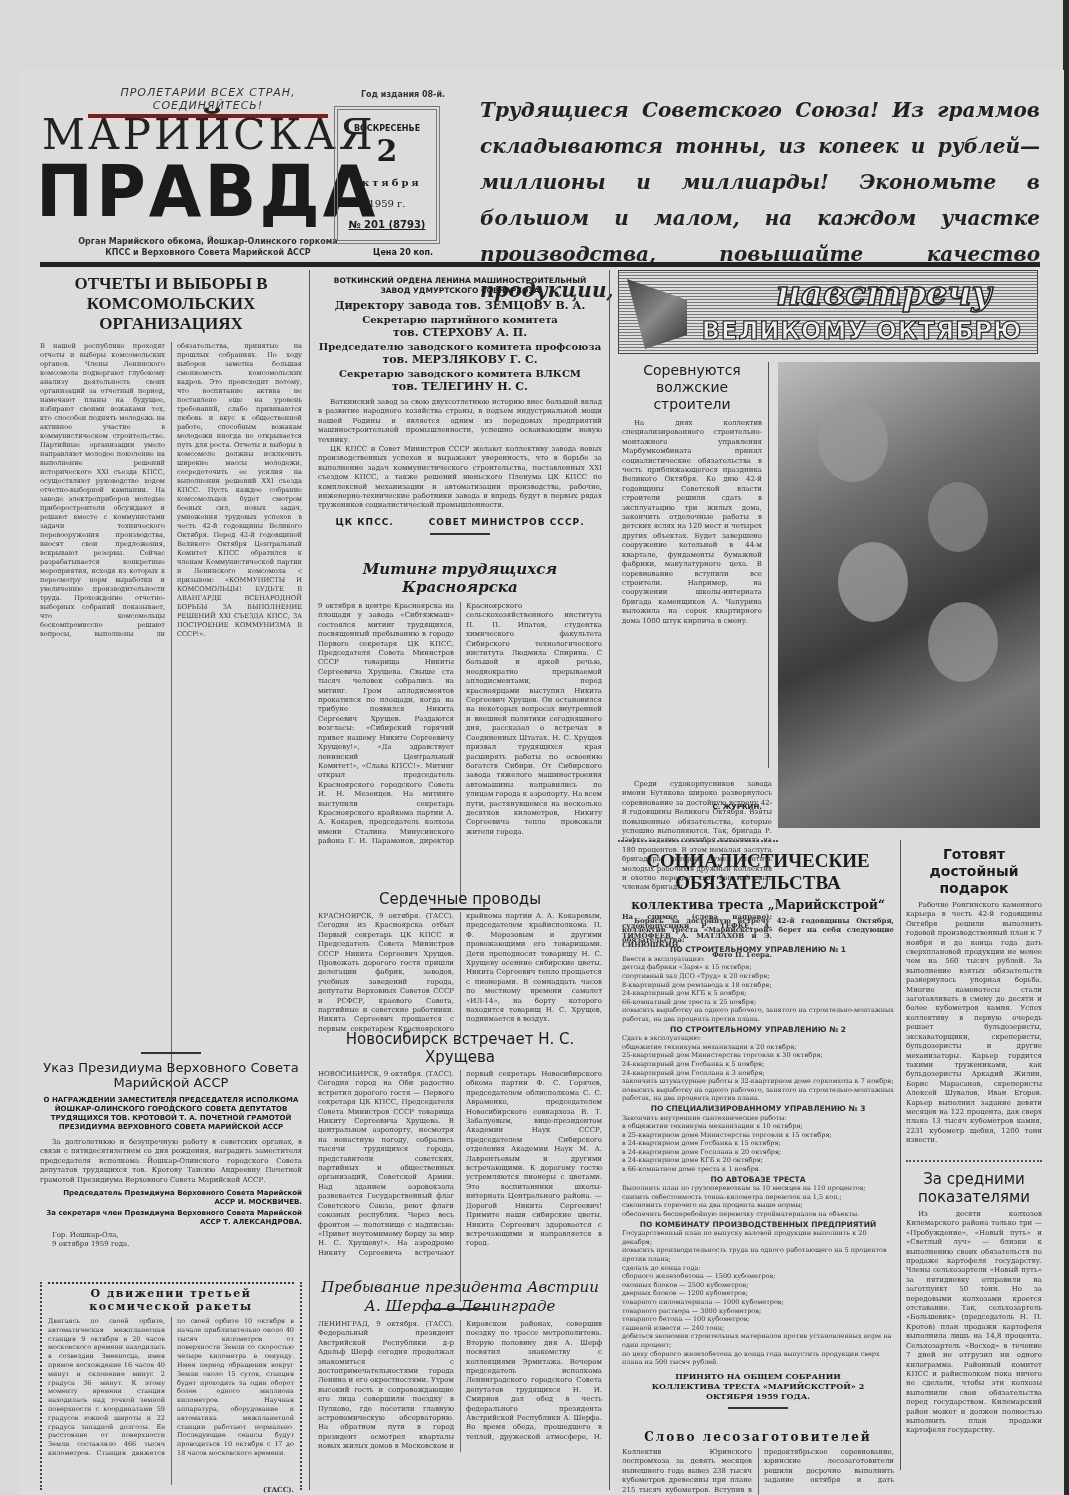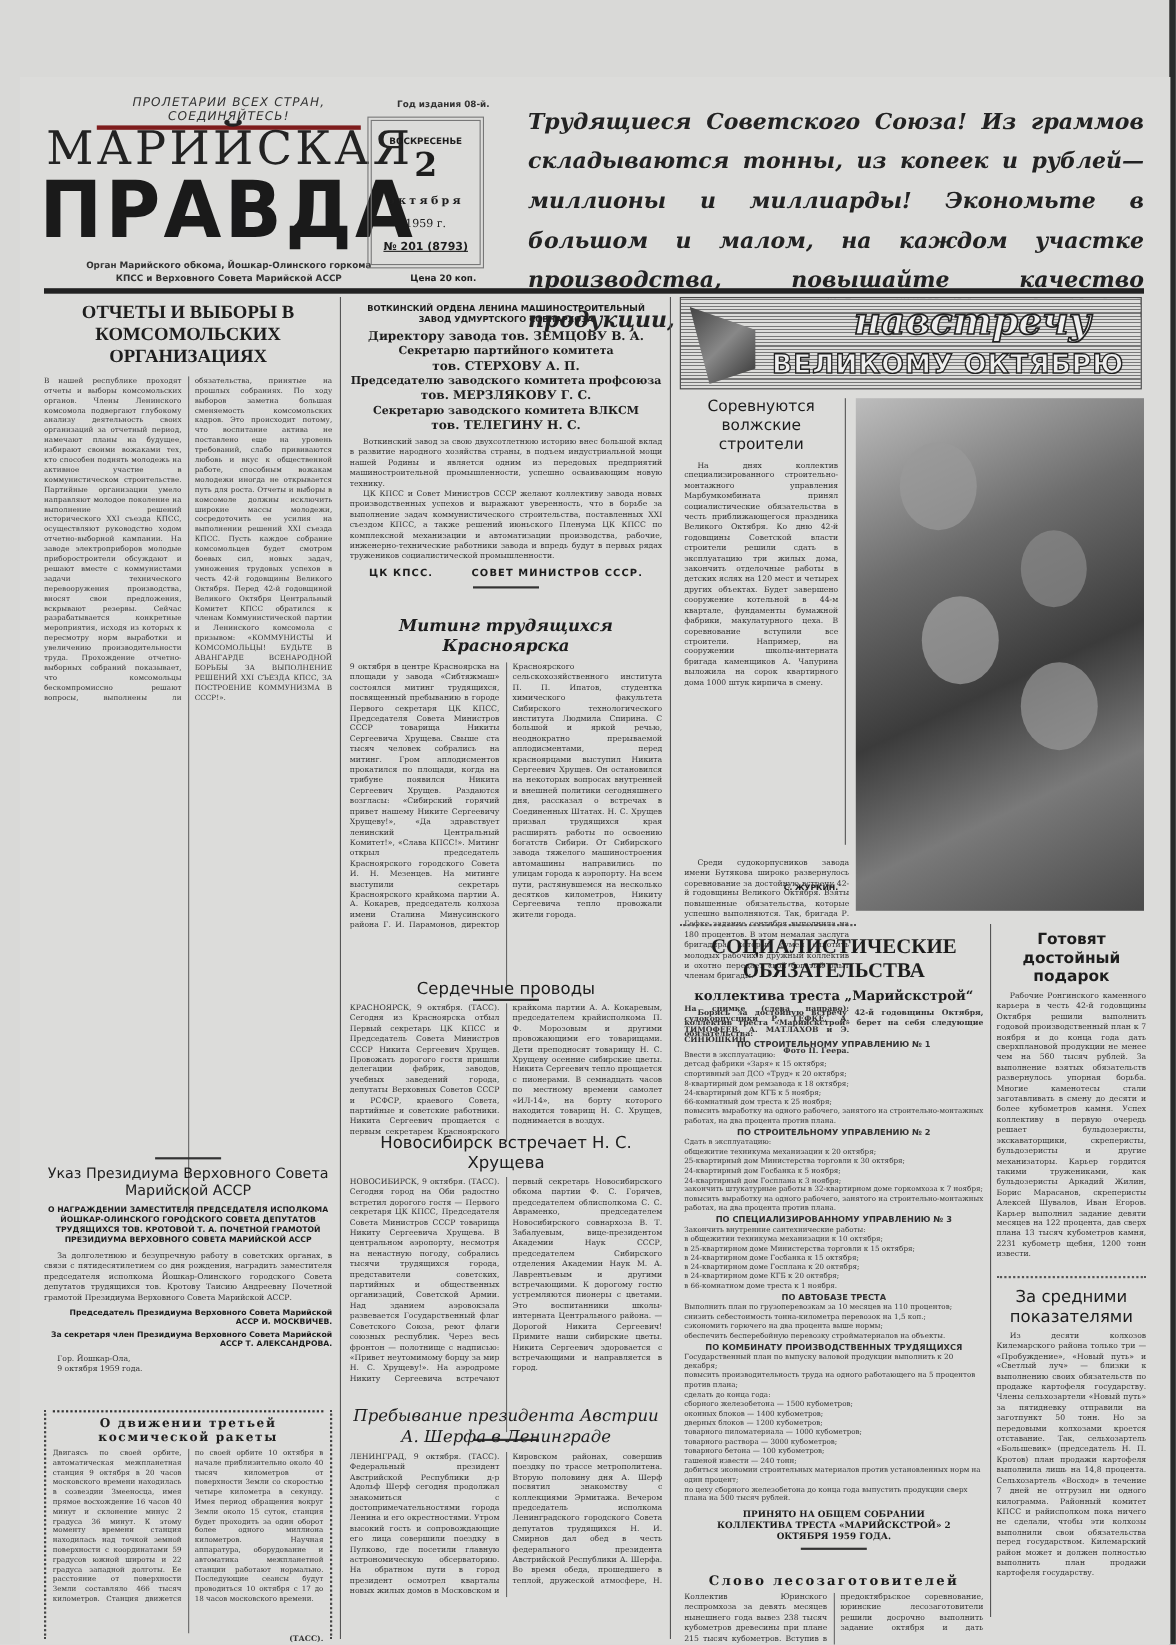--- a/index.html
+++ b/index.html
@@ -188,26 +188,26 @@
       <div>в 25-квартирном доме Министерства торговли к 15 октября;</div>
       <div>в 24-квартирном доме Госбанка к 15 октября;</div>
       <div>в 24-квартирном доме Госплана к 20 октября;</div>
       <div>в 24-квартирном доме КГБ к 20 октября;</div>
       <div>в 66-комнатном доме треста к 1 ноября.</div>
       <div class="ctr sans-b" style="font-size:7.5px; margin-top:2px;">ПО АВТОБАЗЕ ТРЕСТА</div>
       <div>Выполнить план по грузоперевозкам за 10 месяцев на 110 процентов;</div>
       <div>снизить себестоимость тонна-километра перевозок на 1,5 коп.;</div>
       <div>сэкономить горючего на два процента выше нормы;</div>
       <div>обеспечить бесперебойную перевозку стройматериалов на объекты.</div>
-      <div class="ctr sans-b" style="font-size:7.5px; margin-top:2px;">ПО КОМБИНАТУ ПРОИЗВОДСТВЕННЫХ ТРУДЯЩИХСЯ</div>
+      <div class="ctr sans-b" style="font-size:7.5px; margin-top:2px;">ПО КОМБИНАТУ ПРОИЗВОДСТВЕННЫХ ПРЕДПРИЯТИЙ</div>
       <div>Государственный план по выпуску валовой продукции выполнить к 20 декабря;</div>
       <div>повысить производительность труда на одного работающего на 5 процентов против плана;</div>
       <div>сделать до конца года:</div>
       <div>сборного железобетона — 1500 кубометров;</div>
-      <div>оконных блоков — 1400 кубометров;</div>
+      <div>оконных блоков — 2500 кубометров;</div>
       <div>дверных блоков — 1200 кубометров;</div>
       <div>товарного пиломатериала — 1000 кубометров;</div>
       <div>товарного раствора — 3000 кубометров;</div>
       <div>товарного бетона — 100 кубометров;</div>
       <div>гашеной извести — 240 тонн;</div>
       <div>добиться экономии строительных материалов против установленных норм на один процент;</div>
       <div>по цеху сборного железобетона до конца года выпустить продукции сверх плана на 500 тысяч рублей.</div>
     </div>
     <div class="ctr serif-b" style="font-size:8px; line-height:10px; margin-top:4px; padding:0 20px;">ПРИНЯТО НА ОБЩЕМ СОБРАНИИ КОЛЛЕКТИВА ТРЕСТА «МАРИЙСКСТРОЙ» 2 ОКТЯБРЯ 1959 ГОДА.</div>
     <div class="dash"></div>

